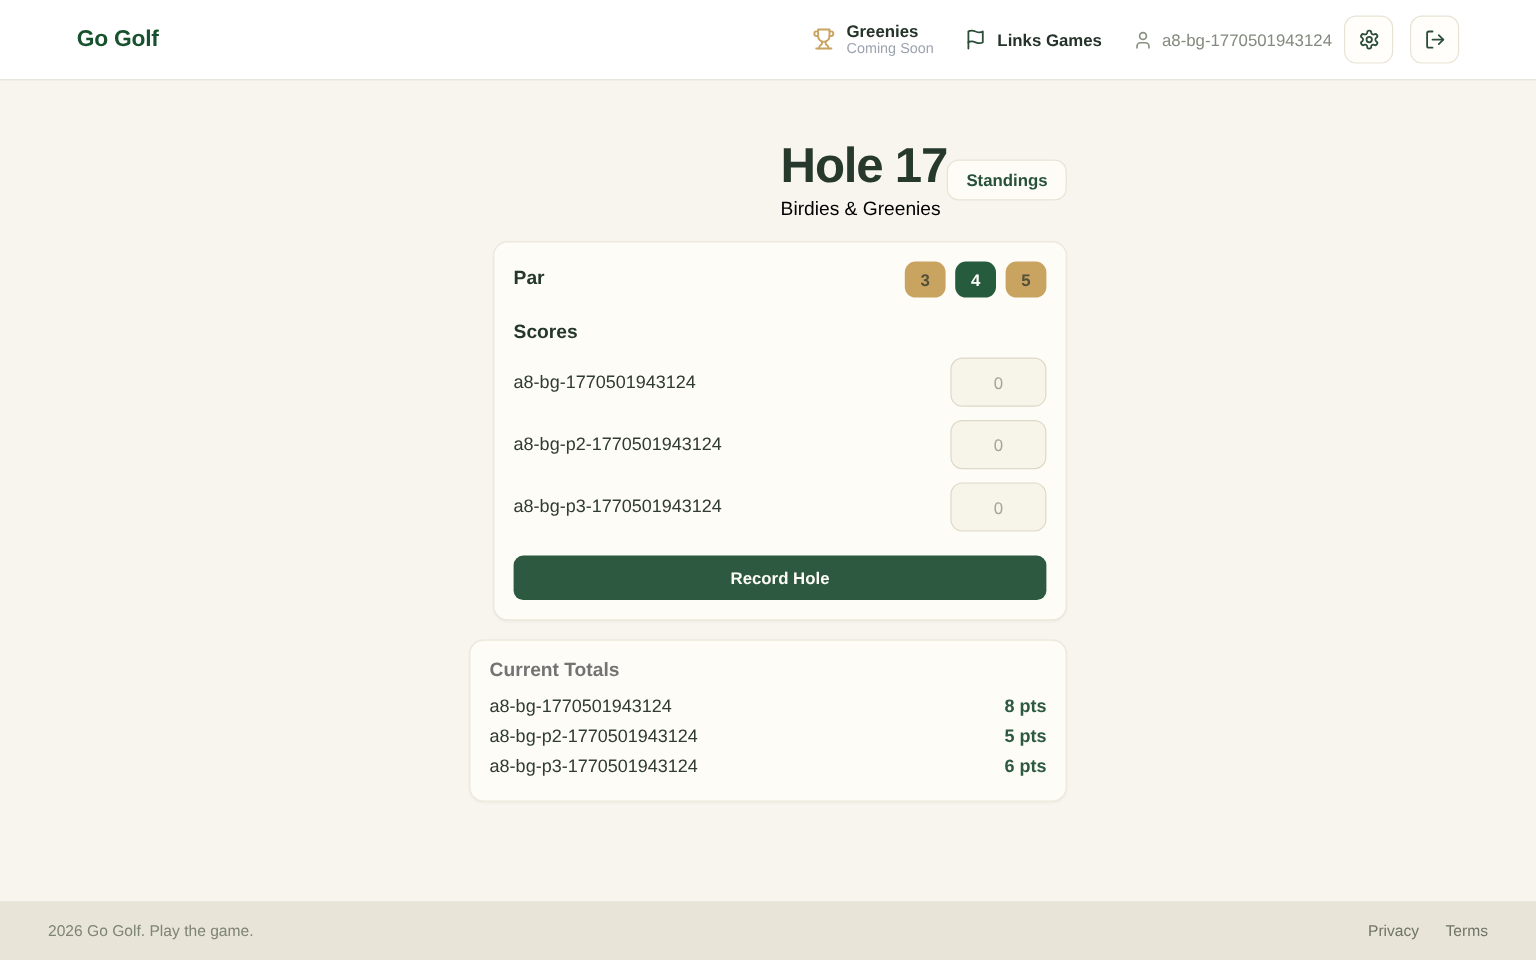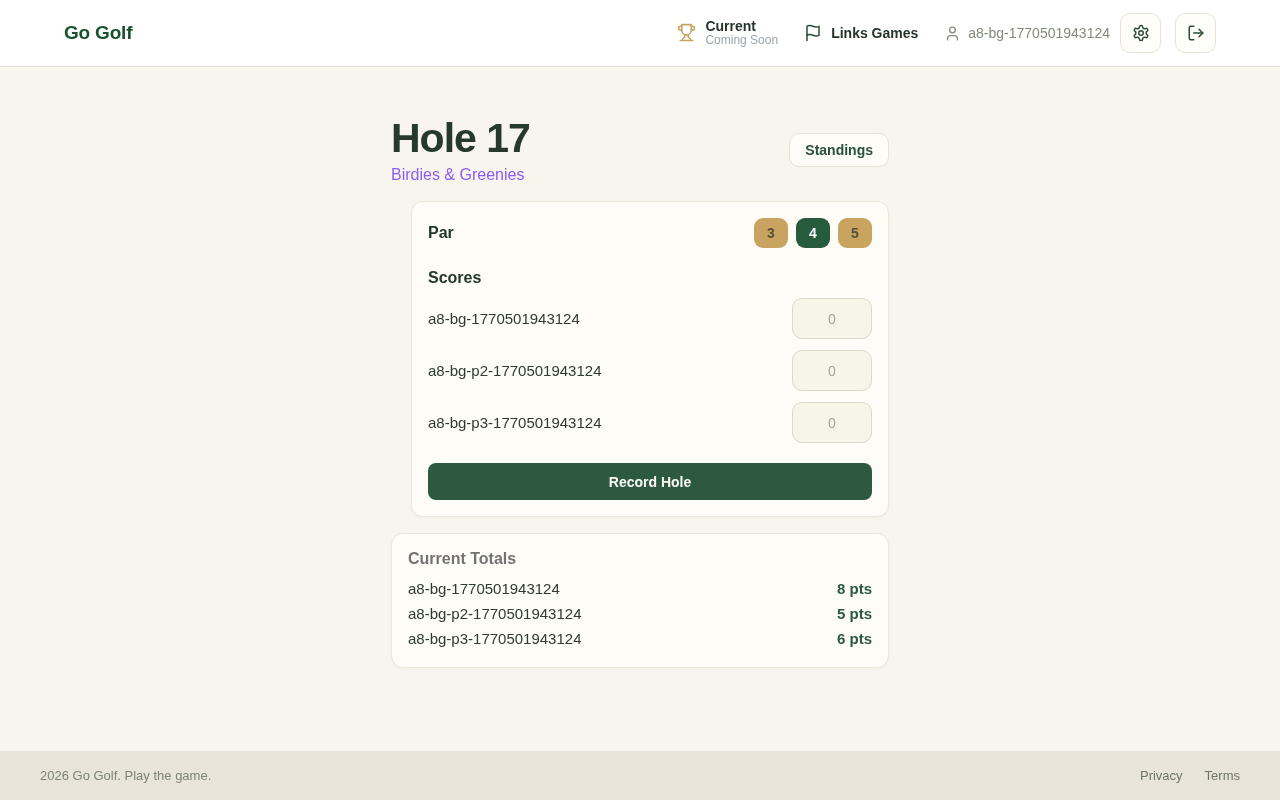--- a/index.html
+++ b/index.html
@@ -48,23 +48,23 @@
     margin-left: -12px;
   }
   .icon-btn + .icon-btn { margin-left: 14px; }
   .btn-group { display: flex; align-items: center; margin-left: -4px; }
   svg { display: block; }
 
   
   main { flex: 1 1 auto; }
   .content { width: 498px; margin: 0 auto; padding-top: 48px; }
 
-  .title-row { display: flex; align-items: center; justify-content: space-between; }
+  .title-row { display: flex; align-items: center; justify-content: flex-end; }
   .page-title { font-size: 41px; font-weight: bold; color: #27392c; letter-spacing: -1px; line-height: 1.15; }
-  .page-subtitle { font-size: 16px; color: #8b5cf6; margin-top: 4px; }
+  .page-subtitle { font-size: 16px; color: #000000; margin-top: 4px; }
   .standings-btn {
     background: #fdfcf6;
     border: 1px solid #e7e4d6;
     border-radius: 10px;
     padding: 8px 15px;
     font-family: "Liberation Sans", sans-serif;
     font-size: 14px;
     font-weight: bold;
     color: #27513a;
     cursor: pointer;
@@ -157,21 +157,21 @@
         <svg width="19" height="19" viewBox="0 0 24 24" fill="none" stroke="#c9a360" stroke-width="2" stroke-linecap="round" stroke-linejoin="round">
           <path d="M6 9H4.5a2.5 2.5 0 0 1 0-5H6"></path>
           <path d="M18 9h1.5a2.5 2.5 0 0 0 0-5H18"></path>
           <path d="M4 22h16"></path>
           <path d="M10 14.66V17c0 .55-.47.98-.97 1.21C7.85 18.75 7 20.24 7 22"></path>
           <path d="M14 14.66V17c0 .55.47.98.97 1.21C16.15 18.75 17 20.24 17 22"></path>
           <path d="M18 2H6v7a6 6 0 0 0 12 0V2Z"></path>
         </svg>
       </span>
       <span class="txt">
-        <span class="nav-label">Current</span>
+        <span class="nav-label">Greenies</span>
         <span class="nav-sublabel">Coming Soon</span>
       </span>
     </div>
     <div class="nav-item">
       <span>
         <svg width="18" height="18" viewBox="0 0 24 24" fill="none" stroke="#2b4d38" stroke-width="2" stroke-linecap="round" stroke-linejoin="round">
           <path d="M4 15s1-1 4-1 5 2 8 2 4-1 4-1V3s-1 1-4 1-5-2-8-2-4 1-4 1z"></path>
           <line x1="4" x2="4" y1="22" y2="15"></line>
         </svg>
       </span>

